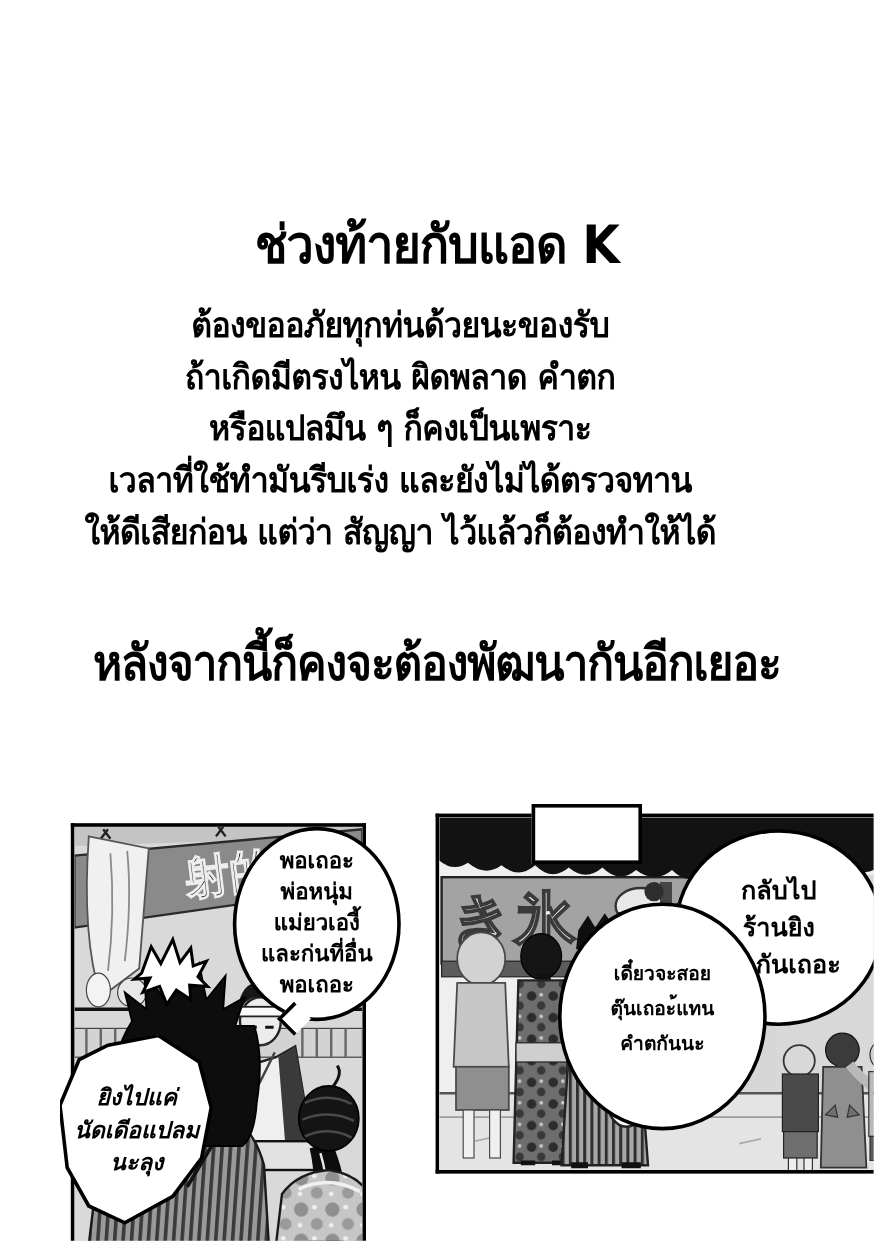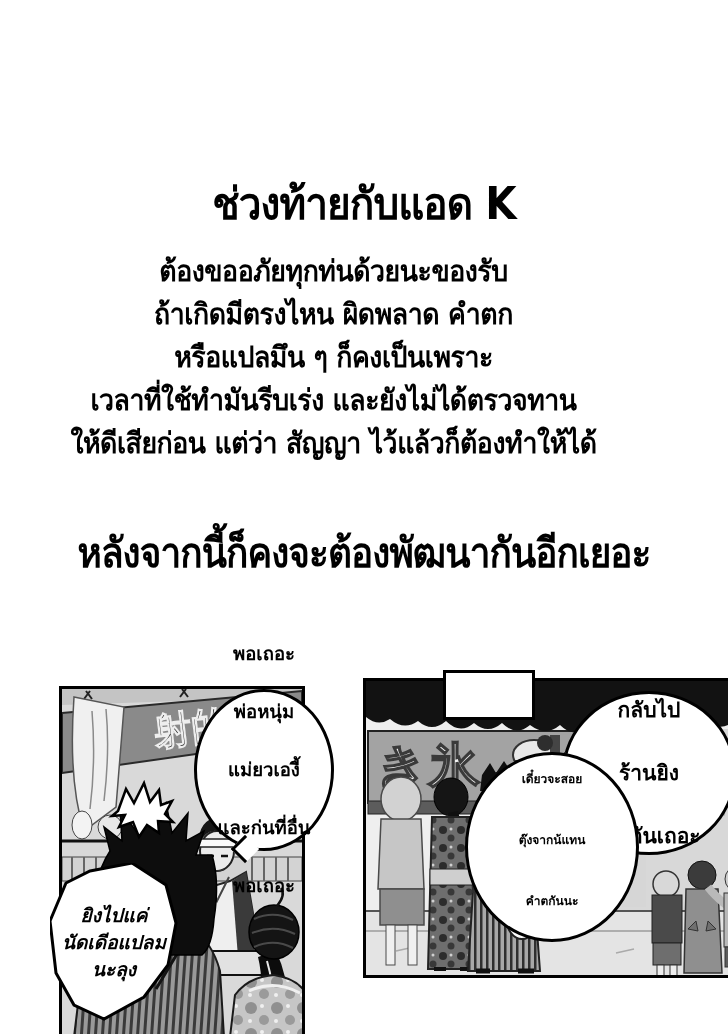--- a/index.html
+++ b/index.html
@@ -27,34 +27,34 @@
   .panel{position:absolute;background:#e9e9e9;overflow:hidden;z-index:1;}
   .panel-left{left:59px;top:686px;width:240px;height:348px;border:3px solid #000;border-bottom:none;}
   .panel-right{left:331px;top:678px;width:394px;height:294px;border:3px solid #000;border-right:none;margin-left:32px;}
   .panel svg{display:block;}
   
   .caption-box{position:absolute;left:443px;top:670px;width:86px;height:44px;background:#fff;border:3px solid #000;z-index:3;}
   
   .bubble{
     position:absolute;background:#fff;border:3px solid #000;border-radius:50%;
     display:flex;flex-direction:column;justify-content:center;align-items:center;
-    text-align:center;font-weight:bold;gap:32px;
+    text-align:center;font-weight:bold;
   }
   .bubble .ln{white-space:nowrap;}
   .bubble-vendor{left:194px;top:689px;width:134px;height:156px;z-index:6;font-size:18.5px;line-height:26px;}
   .bubble-vendor::after{
     content:"";position:absolute;left:38px;bottom:-11px;width:17px;height:17px;background:#fff;
     border-left:3px solid #000;border-bottom:3px solid #000;transform:rotate(45deg);
   }
   .bubble-return{left:562px;top:691px;width:168px;height:158px;z-index:4;font-size:21px;line-height:31px;}
   .bubble-return::before{
     content:"";position:absolute;left:-10px;top:62px;width:16px;height:16px;background:#fff;
     border-left:3px solid #000;border-top:3px solid #000;transform:rotate(-45deg);
   }
-  .bubble-doll{left:465px;top:752px;width:174px;height:190px;z-index:5;font-size:12px;line-height:29px;padding-bottom:14px;box-sizing:border-box;justify-content:center;}
+  .bubble-doll{left:465px;top:752px;width:174px;height:190px;z-index:5;font-size:16px;line-height:29px;padding-bottom:14px;box-sizing:border-box;justify-content:center;}
   .bubble-boy{position:absolute;left:50px;top:863px;width:128px;height:158px;z-index:6;font-style:italic;}
   .bubble-boy svg{position:absolute;left:0;top:0;}
   .bubble-boy .txt{
     position:absolute;left:0;top:0;width:100%;height:100%;
     display:flex;flex-direction:column;justify-content:center;align-items:center;
     font-size:19px;line-height:27px;font-weight:bold;text-align:center;
   }
 </style>
 </head>
 <body>
@@ -255,15 +255,15 @@
 </div>
 
 <div class="bubble bubble-return">
   <span class="ln">กลับไป</span>
   <span class="ln">ร้านยิง</span>
   <span class="ln">เป้ากันเถอะ</span>
 </div>
 
 <div class="bubble bubble-doll">
   <span class="ln">เดี๋ยวจะสอย</span>
-  <span class="ln">ตุ๊งจากน้แทน</span>
+  <span class="ln">ตุ๊นเถอะ้แทน</span>
   <span class="ln">คำตกันนะ</span>
 </div>
 
 </body></html>

